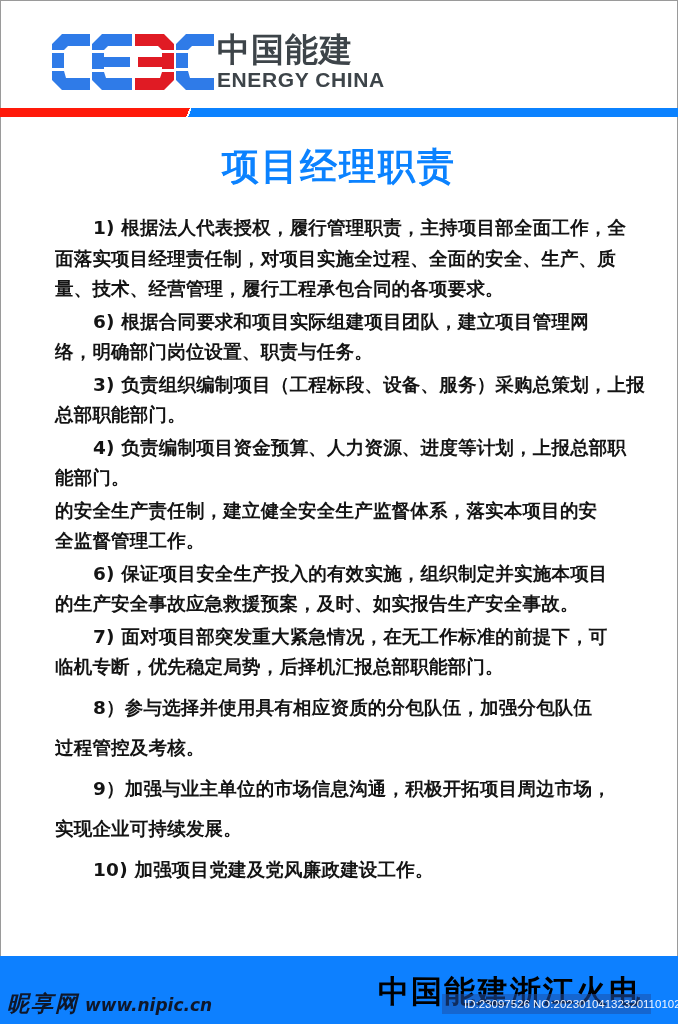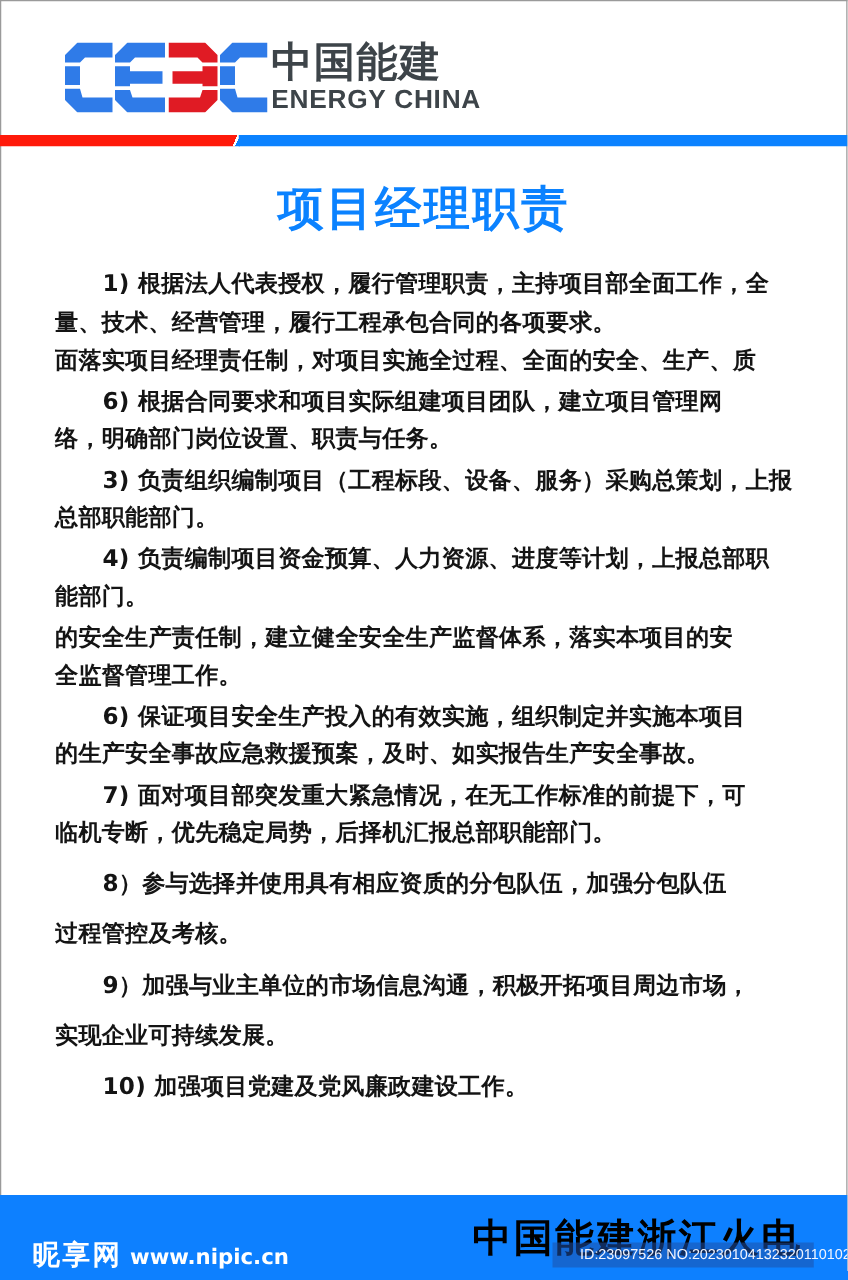--- a/index.html
+++ b/index.html
@@ -12,30 +12,30 @@
   .logo-cn { position:absolute; left:165px; top:-2px; font-size:33px; font-weight:bold; color:#3d4449; letter-spacing:1px;
              font-family:"DejaVu Sans", sans-serif; line-height:36px; white-space:nowrap; }
   .logo-en { position:absolute; left:165px; top:37px; font-size:21px; font-weight:bold; color:#3d4449;
              font-family:"Liberation Sans", sans-serif; letter-spacing:0.6px; line-height:18px; white-space:nowrap; }
   .stripe-red { position:absolute; left:0; top:108px; width:188px; height:9px; background:#ff1a0a; }
   .stripe-blue { position:absolute; left:191px; top:108px; width:487px; height:9px; background:#0b82ff; }
   .stripe-gap { position:absolute; left:186px; top:108px; width:6px; height:9px;
                 background:linear-gradient(115deg,#ff1a0a 0 40%,#ffffff 40% 60%,#0b82ff 60% 100%); }
   .title { position:absolute; left:0; width:678px; top:143px; text-align:center; font-size:37px; font-weight:bold;
            color:#0b82ff; letter-spacing:2px; line-height:48px; }
-  .body-text { position:absolute; left:44px; top:213px; width:566px; }
+  .body-text { position:absolute; left:55px; top:213px; width:566px; }
   .line { height:30.5px; line-height:30.5px; font-size:18.5px; font-weight:bold; color:#141414; white-space:nowrap;
           letter-spacing:0.2px; }
   .line.indent { padding-left:38px; }
   .gap-sm { height:2px; }
   .gap-lg { height:10px; }
   .footer { position:absolute; left:0; top:956px; width:678px; height:68px; background:#0d80ff; }
   .footer-org { position:absolute; left:378px; top:15px; font-size:31px; font-weight:bold; color:#000000;
                 letter-spacing:2px; line-height:40px; white-space:nowrap; }
-  .wm-left { position:absolute; left:26px; top:33px; color:#ffffff; font-weight:bold; white-space:nowrap; }
+  .wm-left { position:absolute; left:7px; top:33px; color:#0f172a; font-weight:bold; font-style:italic; white-space:nowrap; }
   .wm-left .cn { font-size:22px; letter-spacing:2px; }
   .wm-left .url { font-size:17px; margin-left:6px; font-family:"DejaVu Sans", sans-serif; }
   .wm-id { position:absolute; left:442px; top:38px; width:209px; height:20px; background:rgba(30,80,170,0.55);
            color:#f0f4ff; font-size:11.5px; line-height:20px; padding-left:22px; box-sizing:border-box;
            font-family:"Liberation Sans", sans-serif; white-space:nowrap; }
 </style>
 </head>
 <body>
 
 <div class="frame"></div>
@@ -65,22 +65,22 @@
 
 <div class="stripe-red"></div>
 <div class="stripe-gap"></div>
 <div class="stripe-blue"></div>
 
 <div class="title">项目经理职责</div>
 
 <div class="body-text">
   <div>
     <div class="line indent">1) 根据法人代表授权，履行管理职责，主持项目部全面工作，全</div>
+    <div class="line">面落实项目经理责任制，对项目实施全过程、全面的安全、生产、质</div>
     <div class="line">量、技术、经营管理，履行工程承包合同的各项要求。</div>
-    <div class="line">面落实项目经理责任制，对项目实施全过程、全面的安全、生产、质</div>
   </div>
   <div class="gap-sm"></div>
   <div>
     <div class="line indent">6) 根据合同要求和项目实际组建项目团队，建立项目管理网</div>
     <div class="line">络，明确部门岗位设置、职责与任务。</div>
   </div>
   <div class="gap-sm"></div>
   <div>
     <div class="line indent">3) 负责组织编制项目（工程标段、设备、服务）采购总策划，上报</div>
     <div class="line">总部职能部门。</div>

